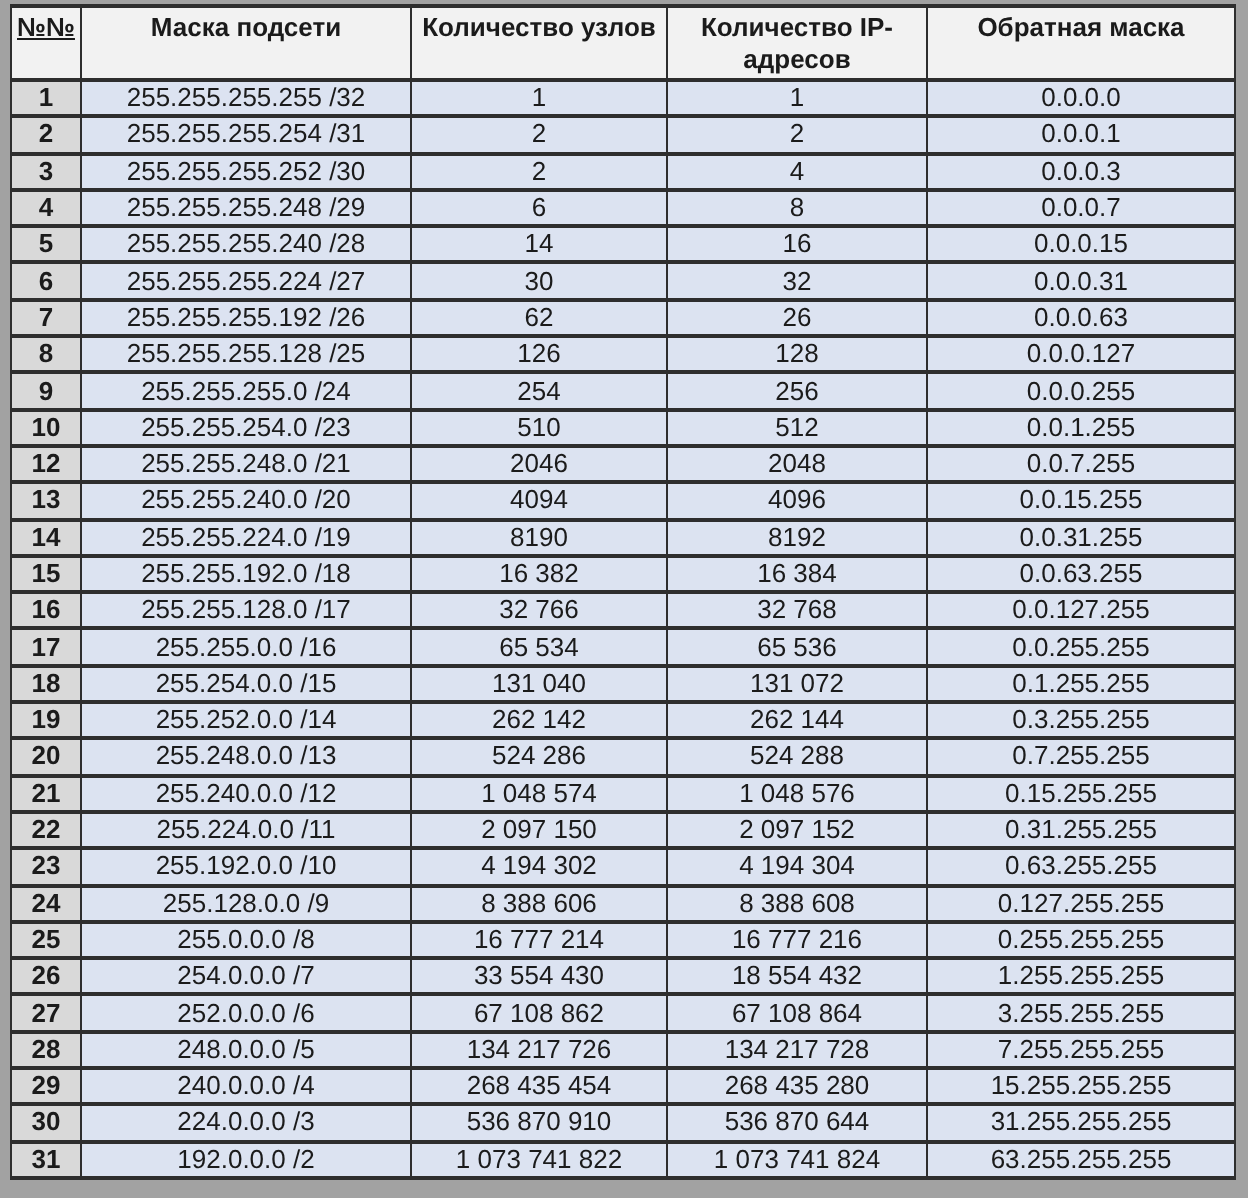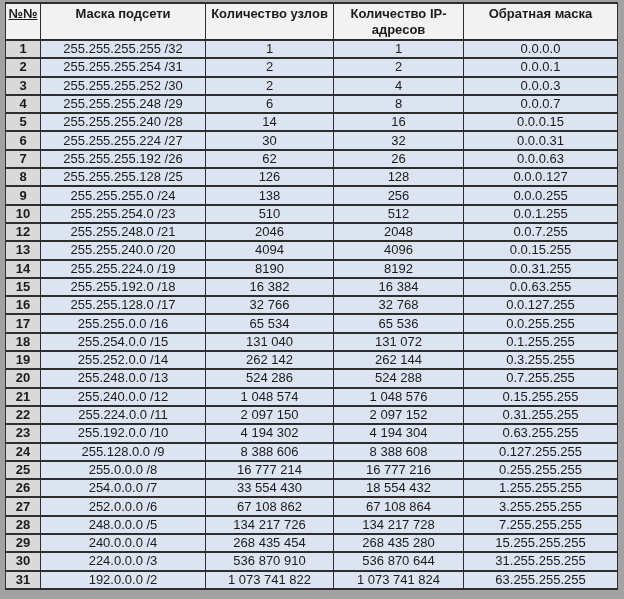--- a/index.html
+++ b/index.html
@@ -140,21 +140,21 @@
         <tr>
           <td class="idx">8</td>
           <td>255.255.255.128 /25</td>
           <td>126</td>
           <td>128</td>
           <td>0.0.0.127</td>
         </tr>
         <tr>
           <td class="idx">9</td>
           <td>255.255.255.0 /24</td>
-          <td>138</td>
+          <td>254</td>
           <td>256</td>
           <td>0.0.0.255</td>
         </tr>
         <tr>
           <td class="idx">10</td>
           <td>255.255.254.0 /23</td>
           <td>510</td>
           <td>512</td>
           <td>0.0.1.255</td>
         </tr>

